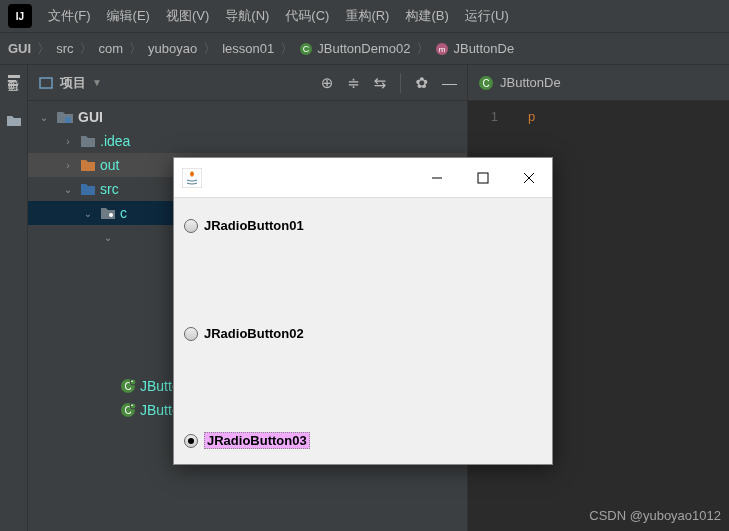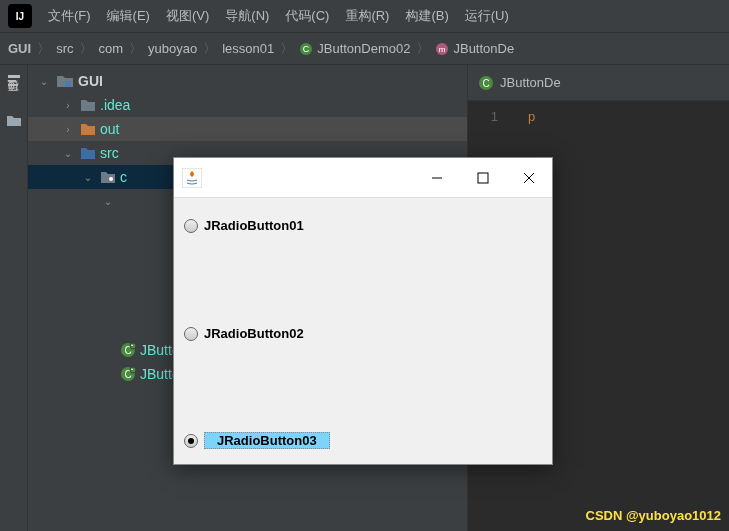--- a/index.html
+++ b/index.html
@@ -50,25 +50,25 @@
     
     .dialog { position: absolute; left: 173px; top: 157px; width: 380px; height: 308px; background: #f0f0f0; border: 1px solid #888; box-shadow: 0 4px 20px rgba(0,0,0,0.5); z-index: 100; font-family: "Segoe UI", Tahoma, sans-serif; }
     .dlg-titlebar { height: 40px; display: flex; align-items: center; justify-content: space-between; padding: 0 0 0 8px; background: #fff; border-bottom: 1px solid #ddd; }
     .java-icon { width: 20px; height: 20px; }
     .win-btns { display: flex; }
     .win-btn { width: 46px; height: 40px; display: flex; align-items: center; justify-content: center; cursor: pointer; }
     .dlg-body { padding: 0; height: calc(100% - 40px); display: flex; flex-direction: column; }
     .radio-section { flex: 1; display: flex; align-items: flex-start; padding: 20px 10px; }
     .radio-section.center { align-items: center; padding: 0 10px; }
     .radio-group { display: flex; align-items: center; gap: 6px; color: #000; font-size: 13px; font-weight: bold; }
-    .radio-group.selected .radio-label { border: 1px dotted #888; padding: 0 12px; background: #7dd3fc; }
+    .radio-group.selected .radio-label { border: 1px dotted #888; padding: 0 2px; background: #f0abfc; }
     .radio-circle { width: 14px; height: 14px; border: 1px solid #666; border-radius: 50%; background: linear-gradient(#eee,#ccc); display: flex; align-items: center; justify-content: center; }
     .radio-circle.checked::after { content: ""; width: 6px; height: 6px; border-radius: 50%; background: #000; }
     
-    .watermark { position: absolute; bottom: 8px; right: 8px; color: #fde047; font-size: 13px; z-index: 200; font-weight: bold; }
+    .watermark { position: absolute; bottom: 8px; right: 8px; color: #a3a3a3; font-size: 13px; z-index: 200; }
   </style>
 </head>
 <body>
 
 <div class="menubar">
   <div class="logo"></div>
   <div class="menu-item">文件(F)</div>
   <div class="menu-item">编辑(E)</div>
   <div class="menu-item">视图(V)</div>
   <div class="menu-item">导航(N)</div>
@@ -116,20 +116,37 @@
         <rect x="2" y="7" width="8" height="2" fill="#bbb"></rect>
         <rect x="2" y="11" width="10" height="2" fill="#bbb"></rect>
       </svg>
     <span class="gutter-label">项目</span>
     <svg width="16" height="16" viewBox="0 0 16 16">
         <path d="M1 3h5l2 2h7v8H1z" fill="#9aa7b0"></path>
       </svg>
   </div>
 
   <div class="project-panel">
+    <div class="panel-header">
+      <div class="panel-title">
+        <svg width="16" height="16" viewBox="0 0 16 16">
+            <rect x="2" y="3" width="12" height="10" fill="none" stroke="#6e9cbe" stroke-width="1.5"></rect>
+          </svg>
+        <span>项目</span>
+        <span class="tool-btn" style="font-size:10px;color:#888">▼</span>
+      </div>
+      <div class="panel-tools">
+        <span class="tool-btn">⊕</span>
+        <span class="tool-btn">≑</span>
+        <span class="tool-btn">⇆</span>
+        <span class="divider"></span>
+        <span class="tool-btn">✿</span>
+        <span class="tool-btn">—</span>
+      </div>
+    </div>
 
     <div class="tree">
       <div class="tree-row">
         <span class="chevron">⌄</span>
         <svg width="18" height="14" viewBox="0 0 18 14">
             <path d="M1 2h6l2 2h8v9H1z" fill="#6f7b84"></path>
             <rect x="9" y="7" width="6" height="6" fill="#4a7cae"></rect>
           </svg>
         <span class="node-label bold">GUI</span>
       </div>

